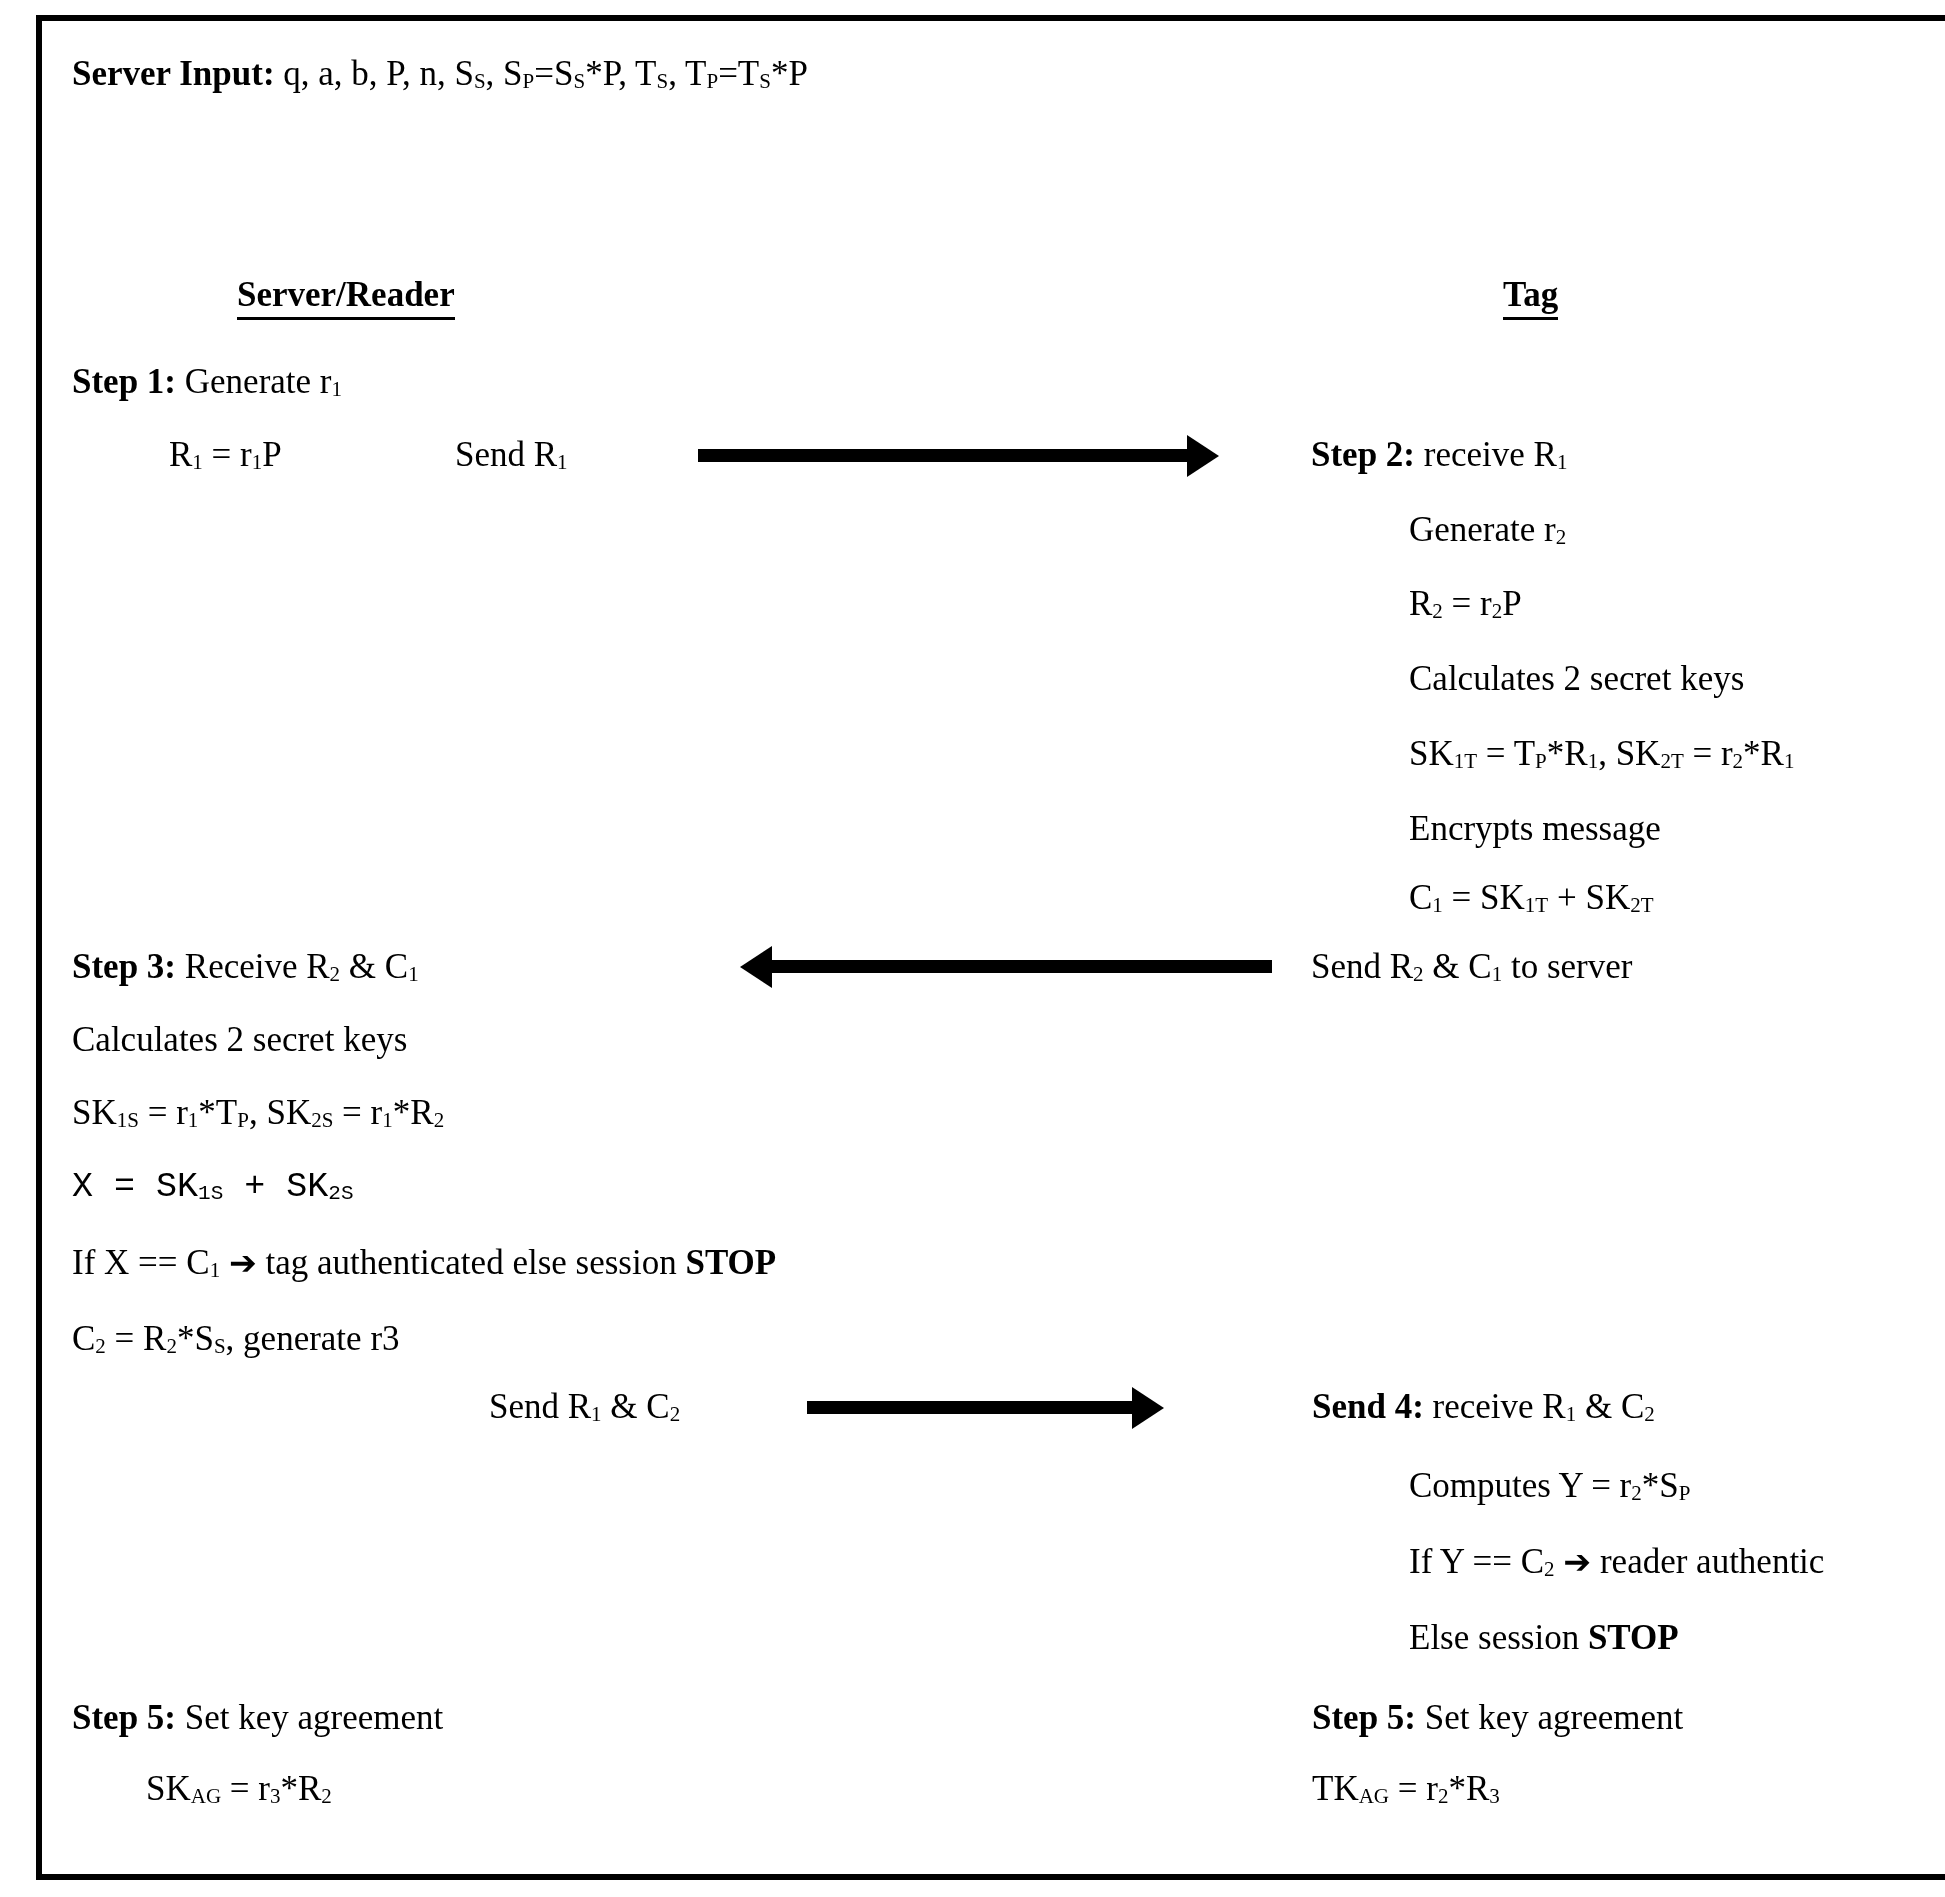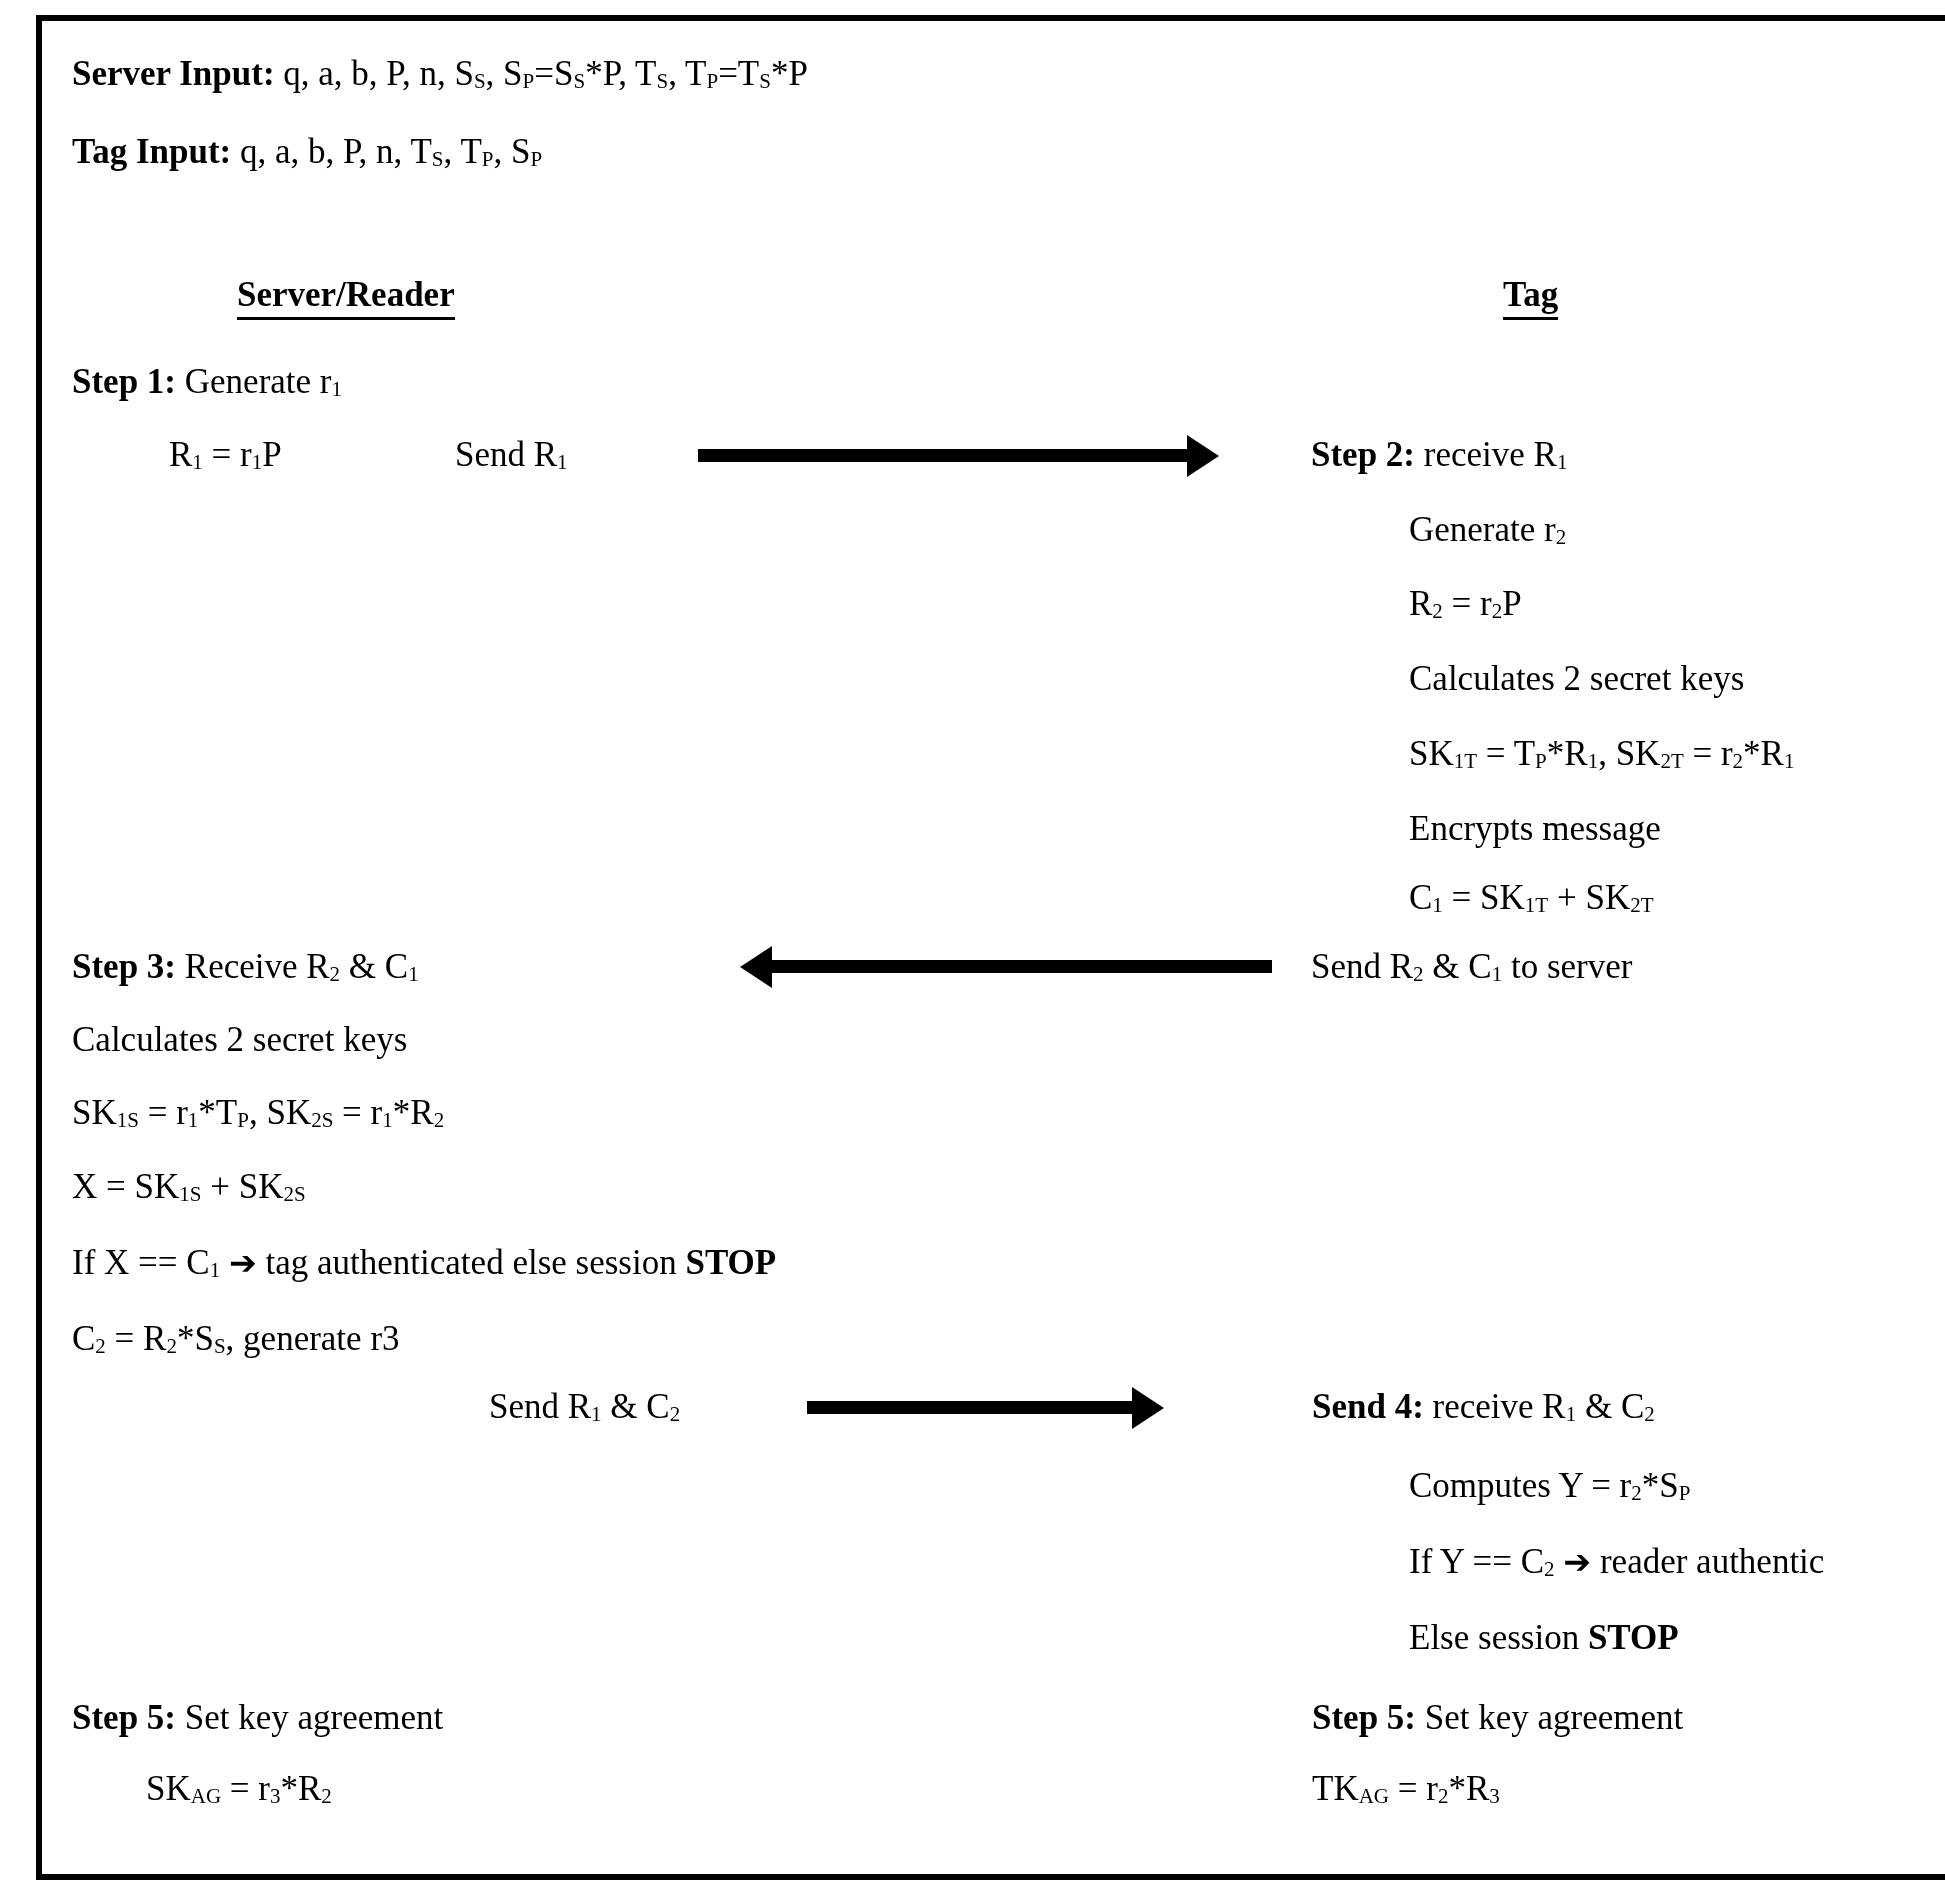--- a/index.html
+++ b/index.html
@@ -81,23 +81,20 @@
 </style>
 </head>
 <body>
 
 <div class="page">
   <div class="frame"></div>
 
   <div class="line" style="left:49px; top:55px;">
     <span class="b">Server Input:</span><span> q, a, b, P, n, S<sub>S</sub>, S<sub>P</sub>=S<sub>S</sub>*P, T<sub>S</sub>, T<sub>P</sub>=T<sub>S</sub>*P</span>
   </div>
-  <div class="line" style="left:49px; top:133px;">
-    <span class="b">Tag Input:</span><span> q, a, b, P, n, T<sub>S</sub>, T<sub>P</sub>, S<sub>P</sub></span>
-  </div>
 
   <div class="line" style="left:214px; top:276px;">
     <span class="hdr">Server/Reader</span>
   </div>
   <div class="line" style="left:1480px; top:276px;">
     <span class="hdr">Tag</span>
   </div>
 
   <div class="line" style="left:49px; top:363px;">
     <span class="b">Step 1:</span><span> Generate r<sub>1</sub></span>
@@ -124,21 +121,21 @@
     <span class="b">Step 3:</span><span> Receive R<sub>2</sub> &amp; C<sub>1</sub></span>
   </div>
   <div class="arrow" style="left:717px; top:946px; width:532px; height:41px;">
     <div class="shaft" style="left:27px; width:505px;"></div>
     <div class="head-left"></div>
   </div>
   <div class="line" style="left:1288px; top:948px;">Send R<sub>2</sub> &amp; C<sub>1</sub> to server</div>
 
   <div class="line" style="left:49px; top:1021px;">Calculates 2 secret keys</div>
   <div class="line" style="left:49px; top:1094px;">SK<sub>1S</sub> = r<sub>1</sub>*T<sub>P</sub>, SK<sub>2S</sub> = r<sub>1</sub>*R<sub>2</sub></div>
-  <div class="line" style="left:49px; top:1168px;">X = SK<sub>1S</sub> + SK<sub>2S</sub></div>
+  <div class="line" style="left:49px; top:1168px;font-family:Liberation Mono, monospace;">X = SK<sub>1S</sub> + SK<sub>2S</sub></div>
   <div class="line" style="left:49px; top:1244px;">
     <span>If X == C<sub>1</sub> </span><span class="flow">➔</span><span> tag authenticated else session </span><span class="b">STOP</span>
   </div>
   <div class="line" style="left:49px; top:1320px;text-align:right;">C<sub>2</sub> = R<sub>2</sub>*S<sub>S</sub>, generate r3</div>
 
   <div class="line" style="left:466px; top:1388px;">Send R<sub>1</sub> &amp; C<sub>2</sub></div>
   <div class="arrow" style="left:784px; top:1387px; width:357px; height:41px;">
     <div class="shaft" style="left:0; width:330px;"></div>
     <div class="head-right"></div>
   </div>

